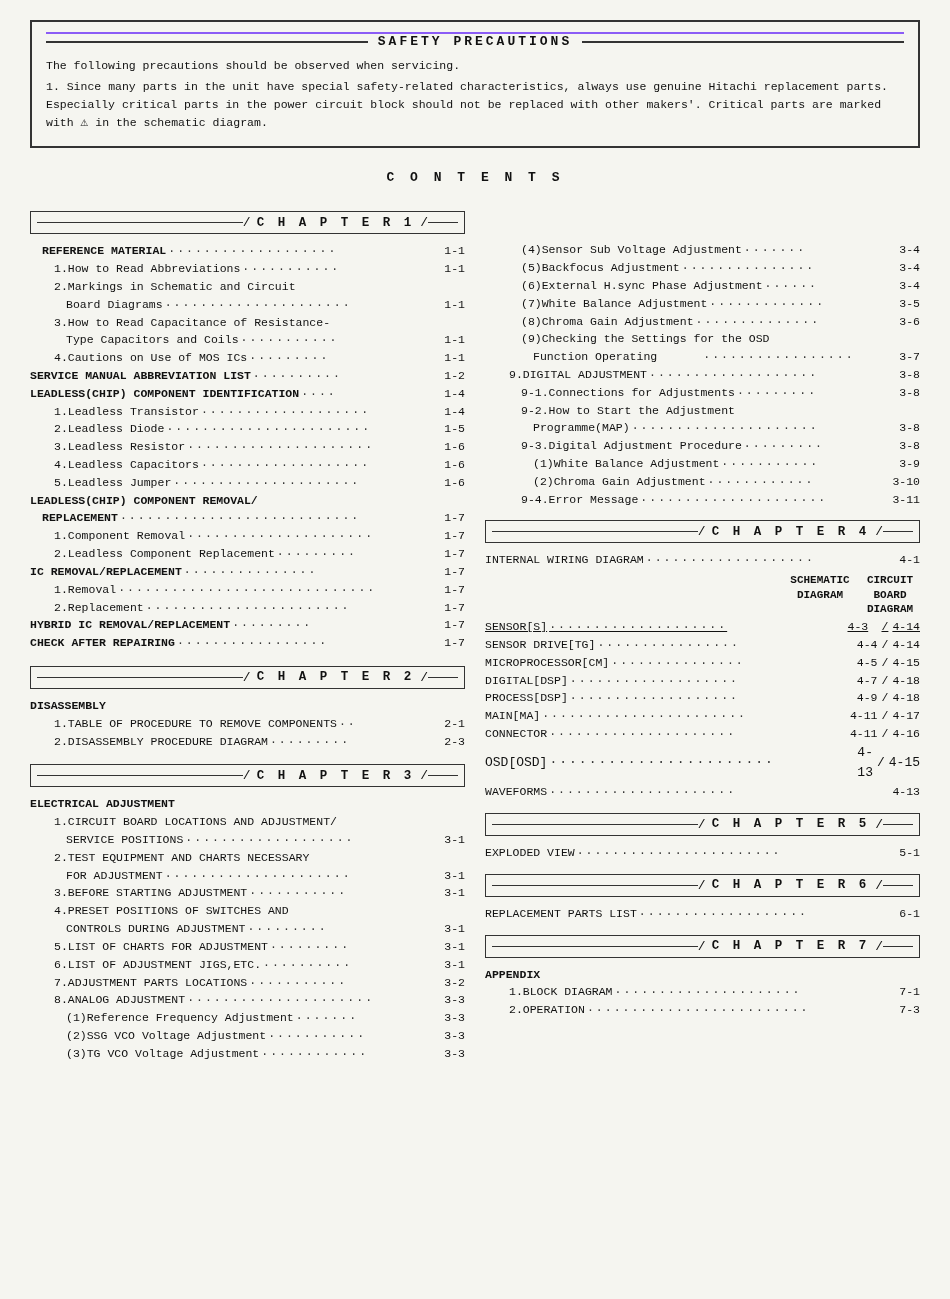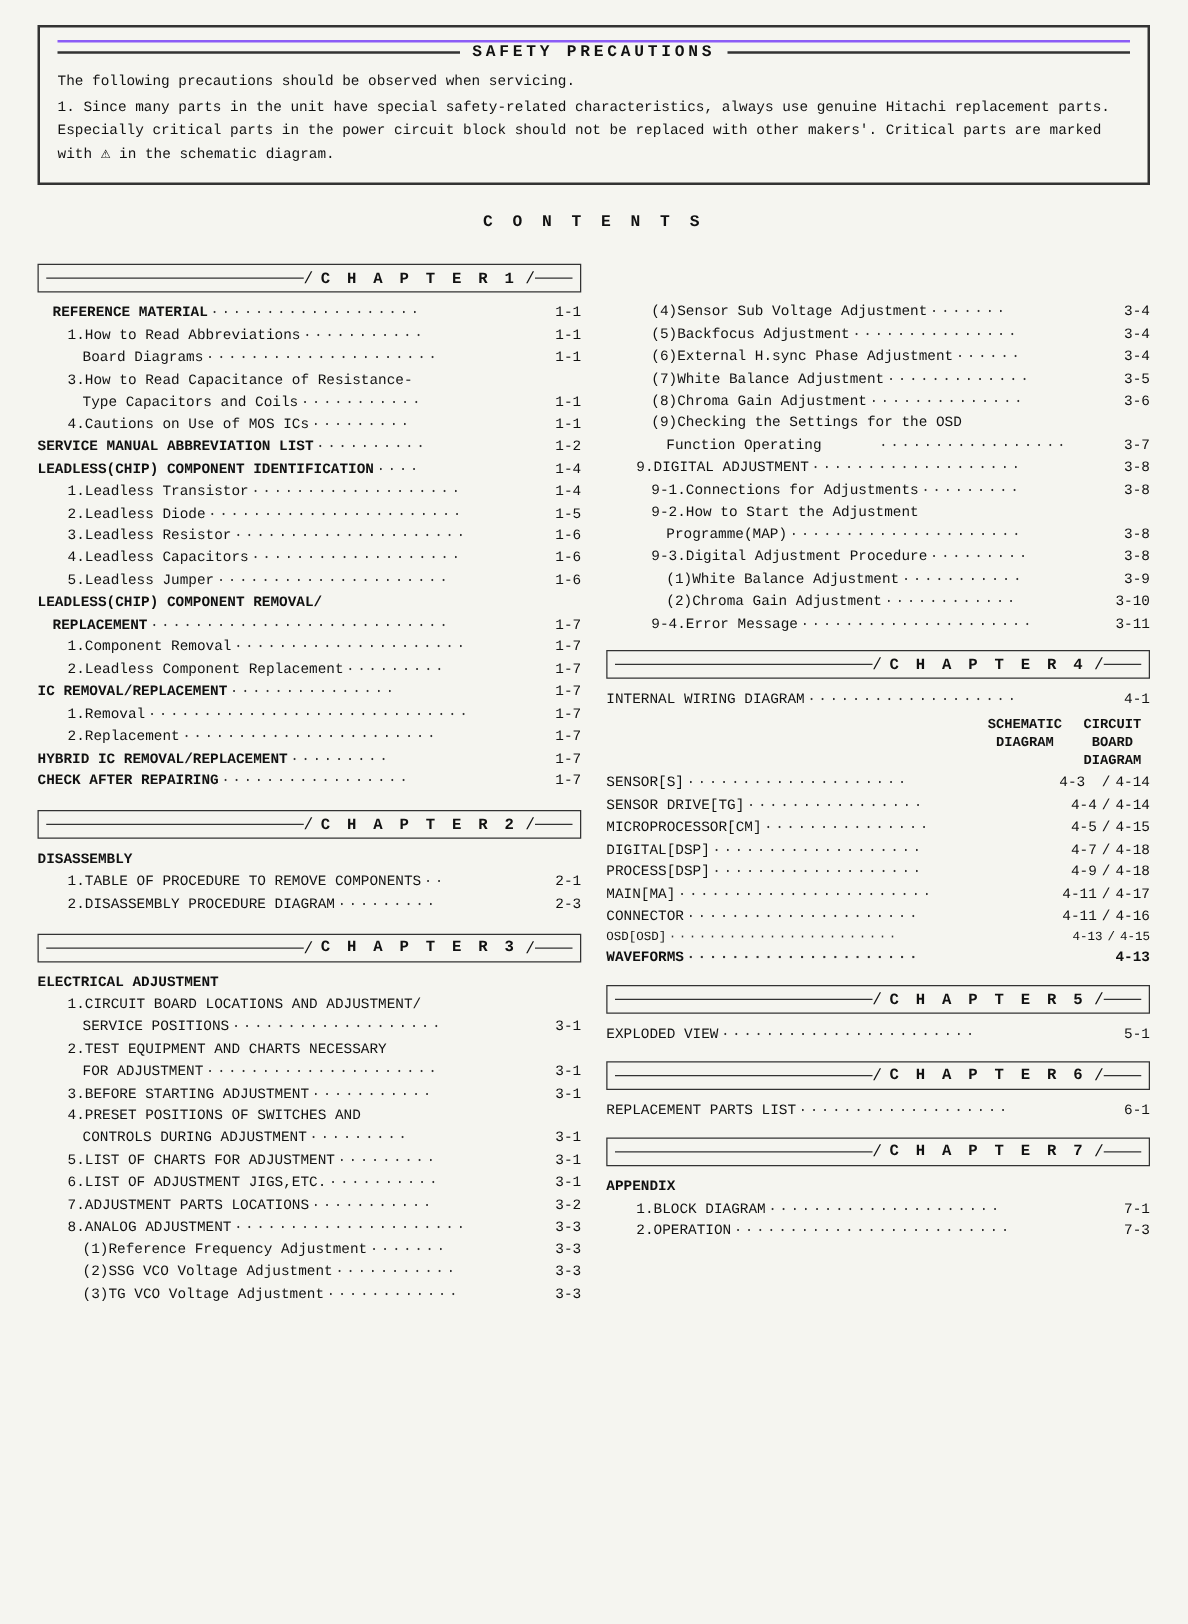--- a/index.html
+++ b/index.html
@@ -168,20 +168,23 @@
       <div class="toc-line indent1">
           <span class="toc-label toc-group-title">REFERENCE MATERIAL</span>
           <span class="toc-dots">···················</span>
           <span class="toc-page">1-1</span>
         </div>
       <div class="toc-line indent2">
           <span class="toc-label">1.How to Read Abbreviations</span>
           <span class="toc-dots">···········</span>
           <span class="toc-page">1-1</span>
         </div>
+      <div class="toc-line indent2">
+          <span class="toc-label">2.Markings in Schematic and Circuit</span>
+        </div>
       <div class="toc-line indent3">
           <span class="toc-label">Board Diagrams</span>
           <span class="toc-dots">·····················</span>
           <span class="toc-page">1-1</span>
         </div>
       <div class="toc-line indent2">
           <span class="toc-label">3.How to Read Capacitance of Resistance-</span>
         </div>
       <div class="toc-line indent3">
           <span class="toc-label">Type Capacitors and Coils</span>
@@ -473,21 +476,21 @@
           <span class="toc-dots">···················</span>
           <span class="toc-page">4-1</span>
         </div>
 
       <div style="display:flex; margin-top:4px; margin-bottom:2px;">
         <div style="flex:1;"></div>
         <div style="width:80px; text-align:center; font-size:11px; font-weight:bold; line-height:1.3;">SCHEMATIC<br>DIAGRAM</div>
         <div style="width:60px; text-align:center; font-size:11px; font-weight:bold; line-height:1.3;">CIRCUIT<br>BOARD<br>DIAGRAM</div>
       </div>
 
-      <div style="display:flex; align-items:baseline; line-height:1.55; font-size:11.5px;">
+      <div style="display:flex; align-items:baseline; line-height:1.55; font-size:11.5px;text-decoration:underline;">
         <span style="flex-shrink:0;">SENSOR[S]</span>
           <span class="toc-dots" style="flex:1;">····················</span>
           <span style="width:30px; text-align:left; flex-shrink:0;">4-3</span>
           <span style="margin:0 4px;">/</span>
           <span style="flex-shrink:0;">4-14</span>
       </div>
       <div style="display:flex; align-items:baseline; line-height:1.55; font-size:11.5px;">
         <span style="flex-shrink:0;">SENSOR DRIVE[TG]</span>
           <span class="toc-dots" style="flex:1;">················</span>
           <span style="width:30px; text-align:right; flex-shrink:0;">4-4</span>
@@ -522,28 +525,28 @@
           <span style="margin:0 4px;">/</span>
           <span style="flex-shrink:0;">4-17</span>
       </div>
       <div style="display:flex; align-items:baseline; line-height:1.55; font-size:11.5px;">
         <span style="flex-shrink:0;">CONNECTOR</span>
           <span class="toc-dots" style="flex:1;">·····················</span>
           <span style="width:30px; text-align:right; flex-shrink:0;">4-11</span>
           <span style="margin:0 4px;">/</span>
           <span style="flex-shrink:0;">4-16</span>
       </div>
-      <div style="display:flex; align-items:flex-end; line-height:1.55; font-size:10px;">
+      <div style="display:flex; align-items:center; line-height:1.55; font-size:13px;">
         <span style="flex-shrink:0;">OSD[OSD]</span>
           <span class="toc-dots" style="flex:1;">·······················</span>
           <span style="width:30px; text-align:right; flex-shrink:0;">4-13</span>
           <span style="margin:0 4px;">/</span>
           <span style="flex-shrink:0;">4-15</span>
       </div>
-      <div style="display:flex; align-items:center; line-height:1.55; font-size:11.5px;font-weight:bold;">
+      <div style="display:flex; align-items:center; line-height:1.55; font-size:11.5px;">
         <span style="flex-shrink:0;">WAVEFORMS</span>
           <span class="toc-dots" style="flex:1;">·····················</span>
           <span style="width:30px; text-align:right; flex-shrink:0;">4-13</span>
       </div>
     </div>
 
     <div class="chapter-box" style="margin-top:12px;">
       <div class="chapter-box-inner">
         <div class="chap-line-left"></div>
         <span class="chap-slash-left">/</span>

